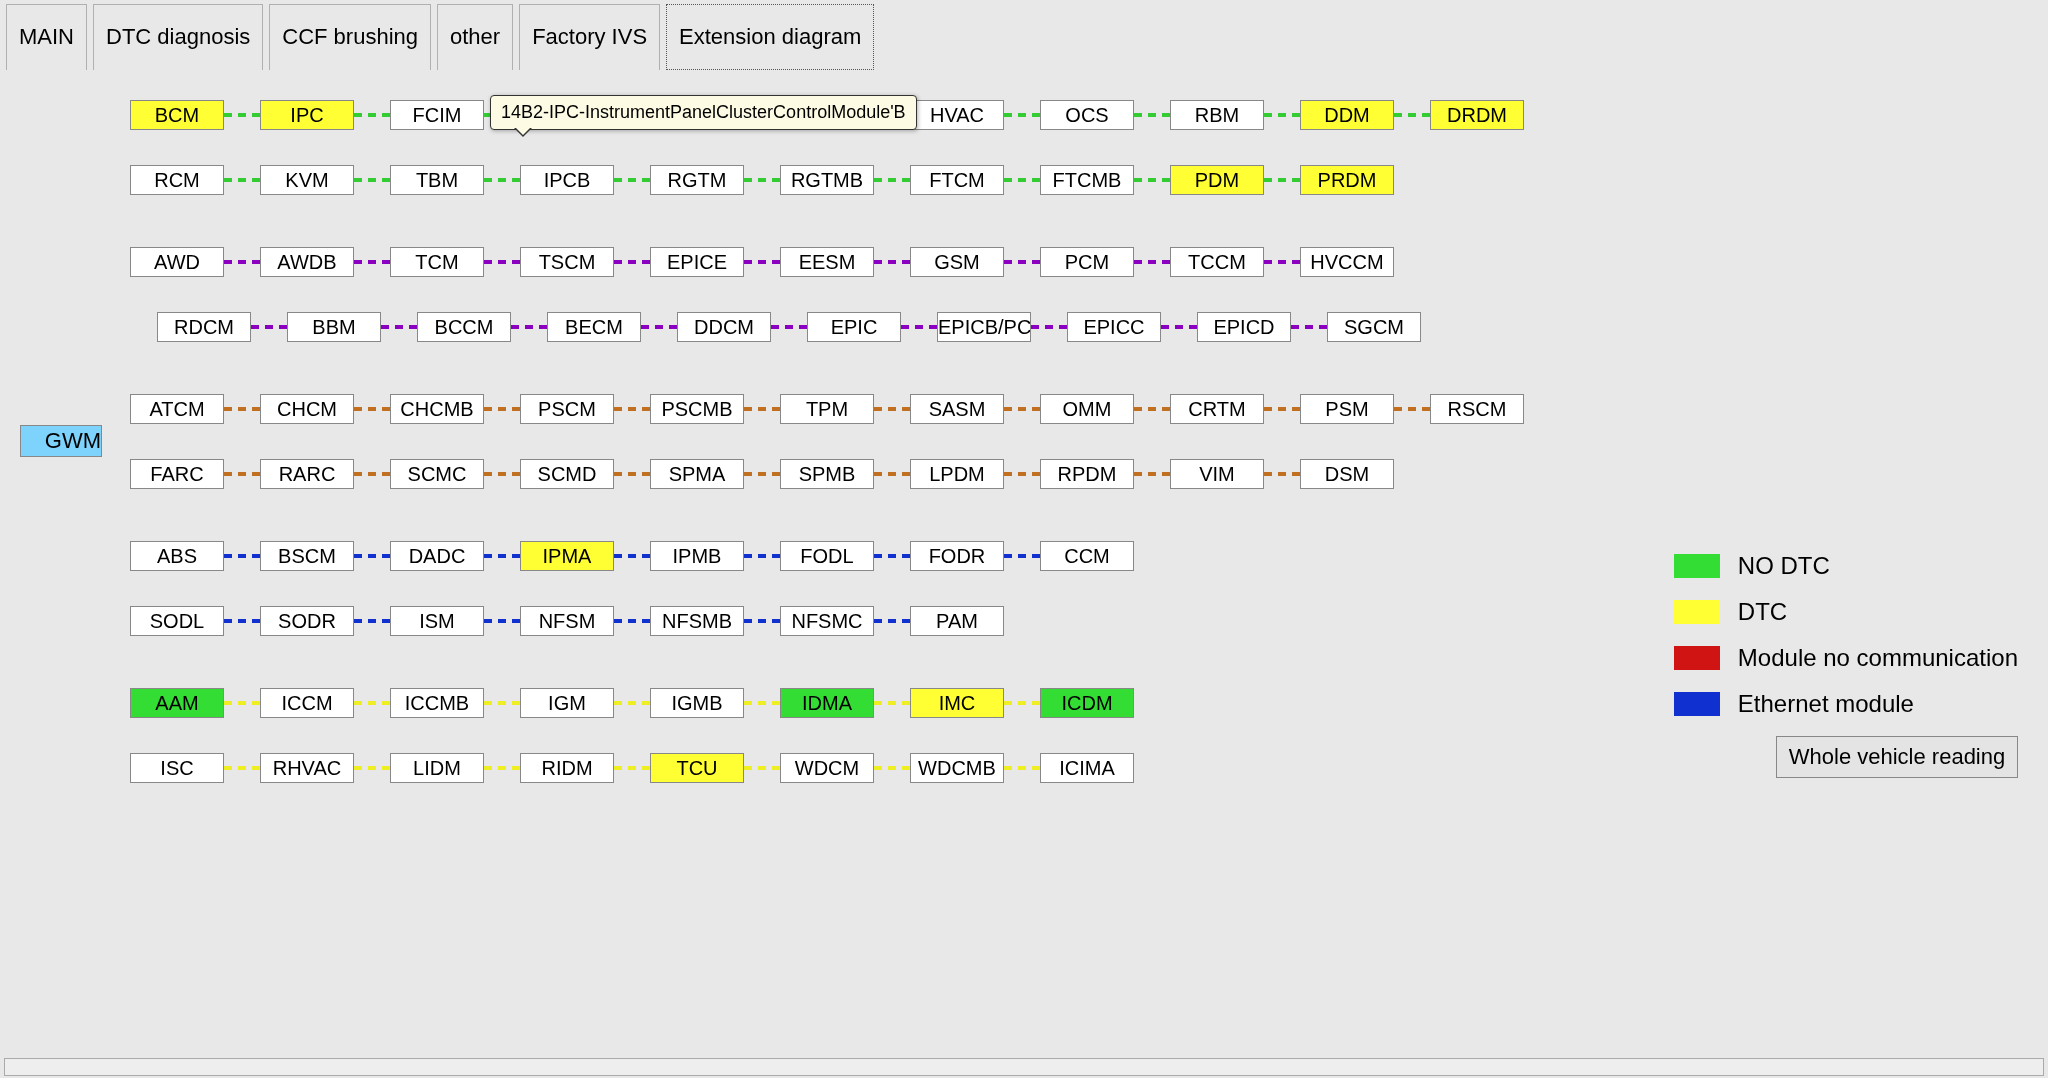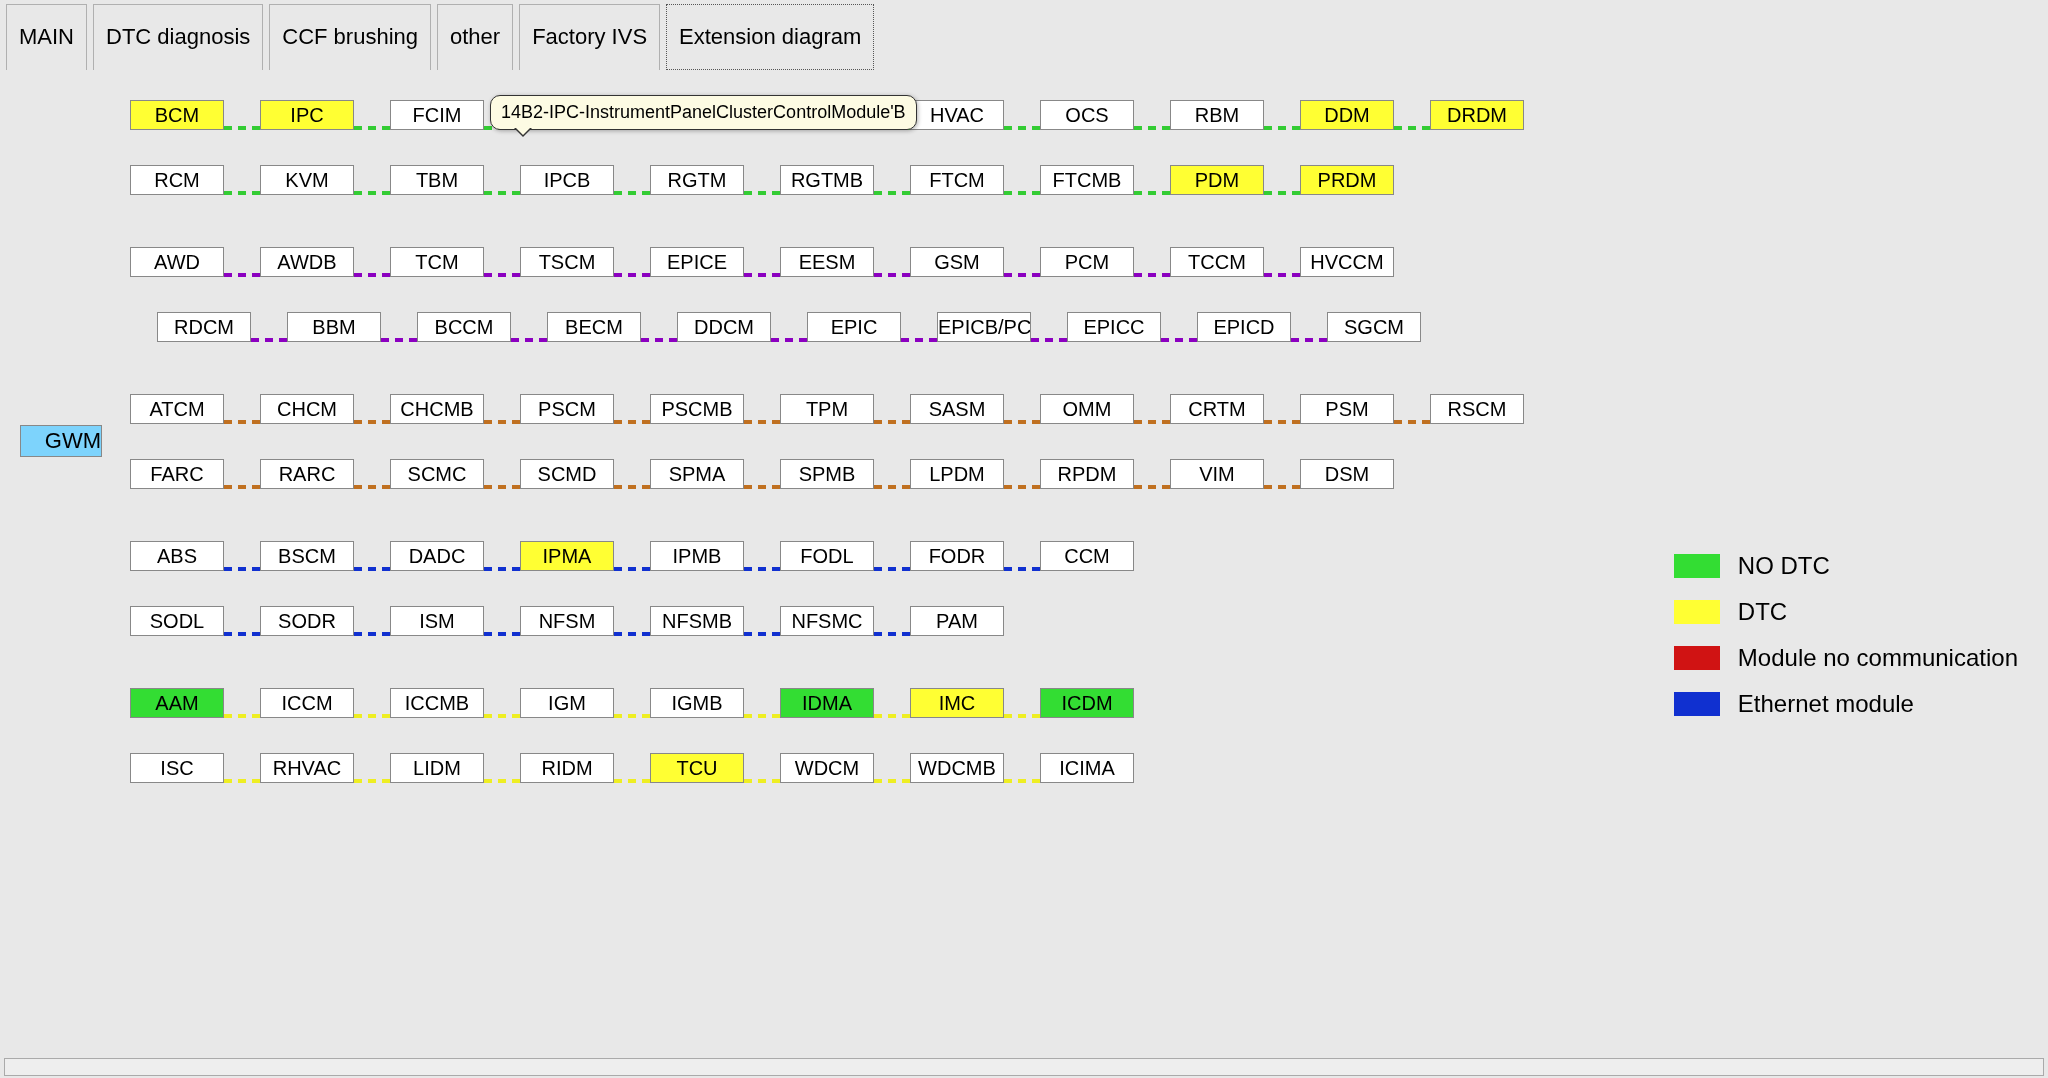--- a/index.html
+++ b/index.html
@@ -2,31 +2,31 @@
 <html><head>
 <meta charset="utf-8">
 <style>
 html,body{margin:0;padding:0;background:#e8e8e8;font-family:Arial,Helvetica,sans-serif;font-size:20px;color:#000}
 .app{width:2048px;height:1078px;position:relative;background:#e8e8e8}
 .tabs{display:flex;padding:4px 6px 0 6px;gap:6px}
 .tab{background:#e8e8e8;border:1px solid #b0b0b0;border-bottom:none;padding:19px 12px;font-size:22px;cursor:pointer}
 .tab.active{background:#e8e8e8;border:1px dotted #555}
 .diagram{position:absolute;left:0;top:40px;right:0;bottom:20px}
 .gwm{position:absolute;left:20px;top:385px;width:80px;height:30px;background:#7dd3fc;border:1px solid #888;text-align:right;line-height:30px;font-size:22px;cursor:pointer}
-.row{position:absolute;left:130px;display:flex;align-items:flex-end}
+.row{position:absolute;left:130px;display:flex;align-items:center}
 .mod{width:92px;height:28px;margin:0;background:#fff;border:1px solid #888;text-align:center;line-height:28px;font-size:20px;white-space:nowrap;overflow:hidden;cursor:pointer}
 .mod.yellow{background:#ffff33}
 .mod.green{background:#33dd33}
 .conn{width:36px;height:0;border-top-width:4px;border-top-style:dashed}
 .c-green{border-top-color:#33cc33}
 .c-purple{border-top-color:#8b00c0}
 .c-brown{border-top-color:#c07020}
 .c-blue{border-top-color:#1030d0}
 .c-yellow{border-top-color:#eeee22}
-.tooltip{position:absolute;left:490px;top:55px;background:#fdfbe3;border:1px solid #333;border-radius:10px;padding:6px 10px;font-size:18px;white-space:nowrap;box-shadow:1px 1px 4px rgba(0,0,0,.3)}
+.tooltip{position:absolute;left:490px;top:55px;background:#fdfbe3;border:1px solid #333;border-radius:4px;padding:6px 10px;font-size:18px;white-space:nowrap;box-shadow:1px 1px 4px rgba(0,0,0,.3)}
 .tooltip:after{content:"";position:absolute;left:24px;bottom:-14px;border:8px solid transparent;border-top-color:#fdfbe3}
 .tooltip:before{content:"";position:absolute;left:23px;bottom:-17px;border:9px solid transparent;border-top-color:#333}
 .legend{position:absolute;right:30px;top:512px;font-size:24px}
 .legend-item{display:flex;align-items:center;margin-bottom:18px}
 .sw{width:46px;height:24px;margin-right:18px}
 .sw.green{background:#33dd33}
 .sw.yellow{background:#ffff33}
 .sw.red{background:#d01313}
 .sw.blue{background:#1030d0}
 .big-btn{position:absolute;right:30px;top:696px;width:240px;height:40px;background:#e4e4e4;border:1px solid #888;text-align:center;line-height:40px;font-size:22px;cursor:pointer}
@@ -258,17 +258,18 @@
         </div>
         <div class="legend-item">
           <div class="sw red"></div>
           <span>Module no communication</span>
         </div>
         <div class="legend-item">
           <div class="sw blue"></div>
           <span>Ethernet module</span>
         </div>
       </div>
+  <div class="big-btn">Whole vehicle reading</div>
 </div>
 
 <div class="status-bar"></div>
 
 </div>
 
 </body></html>

